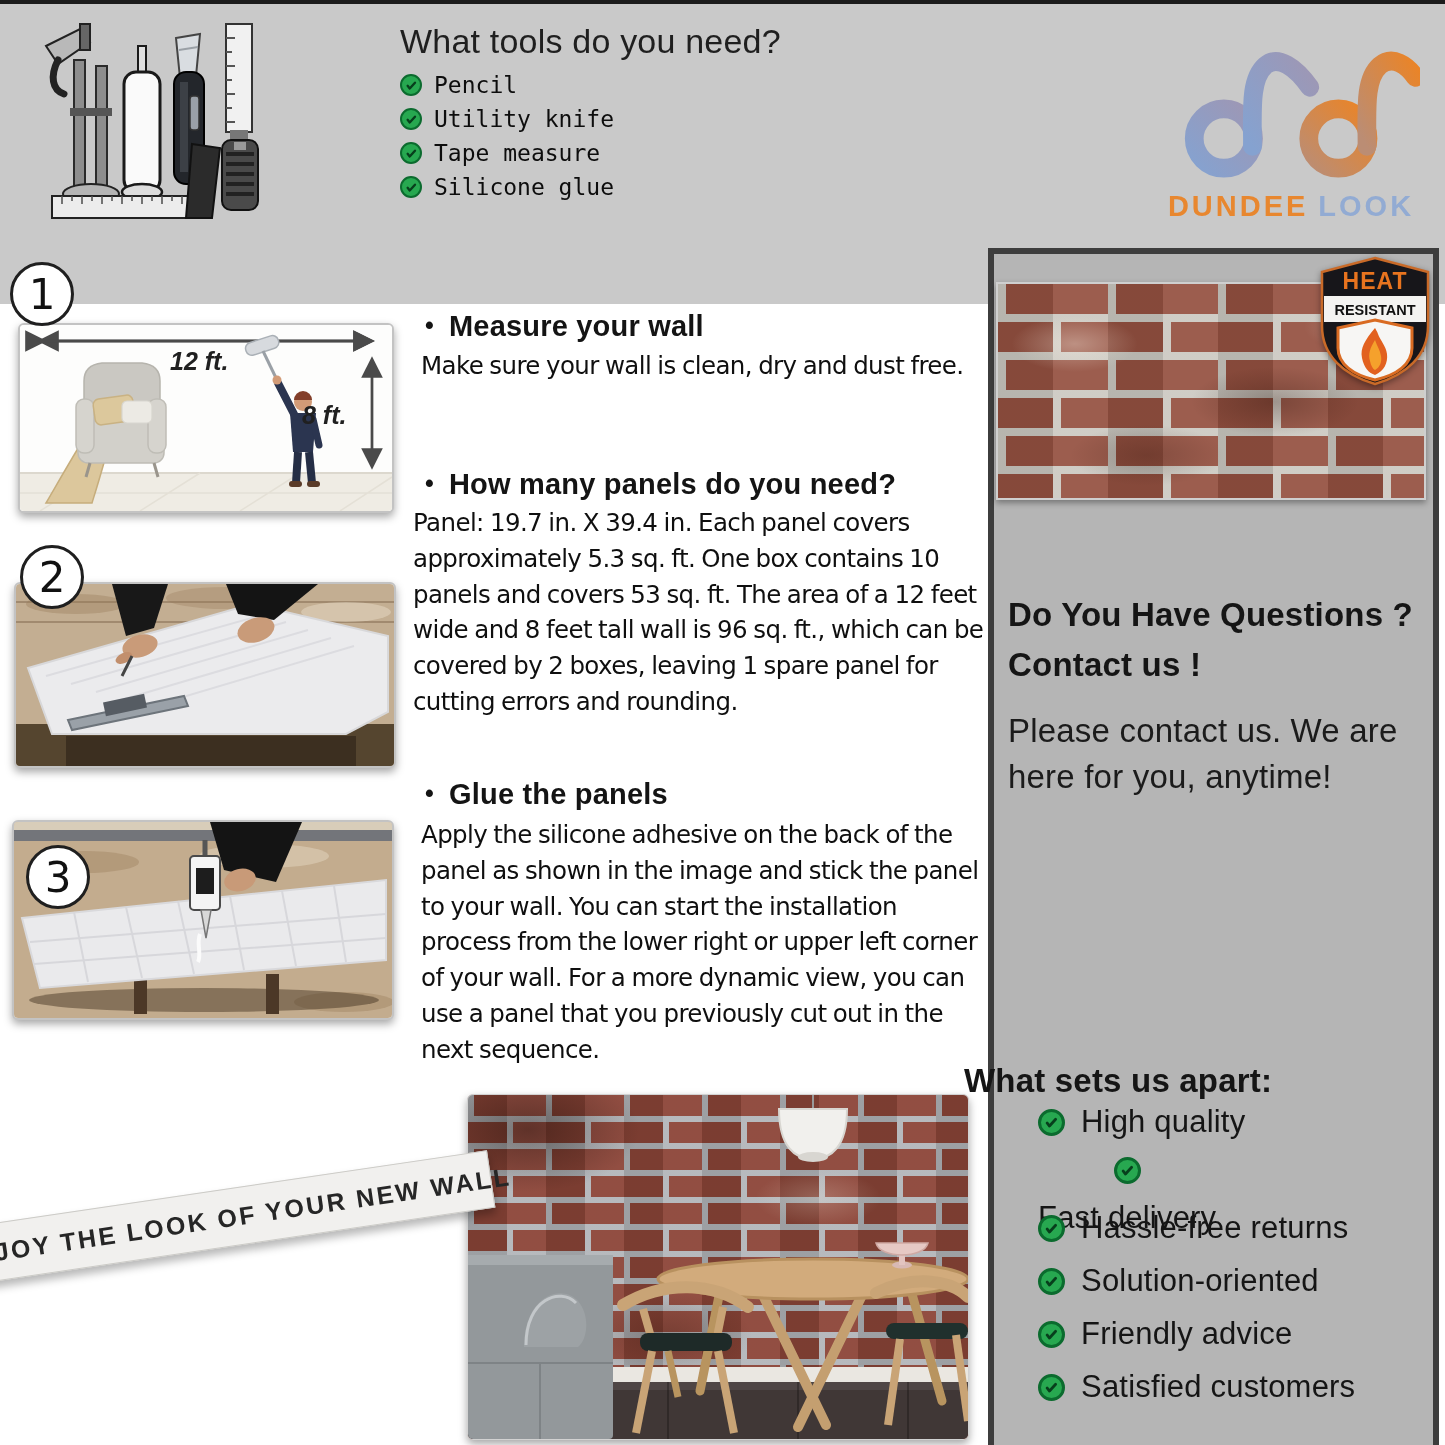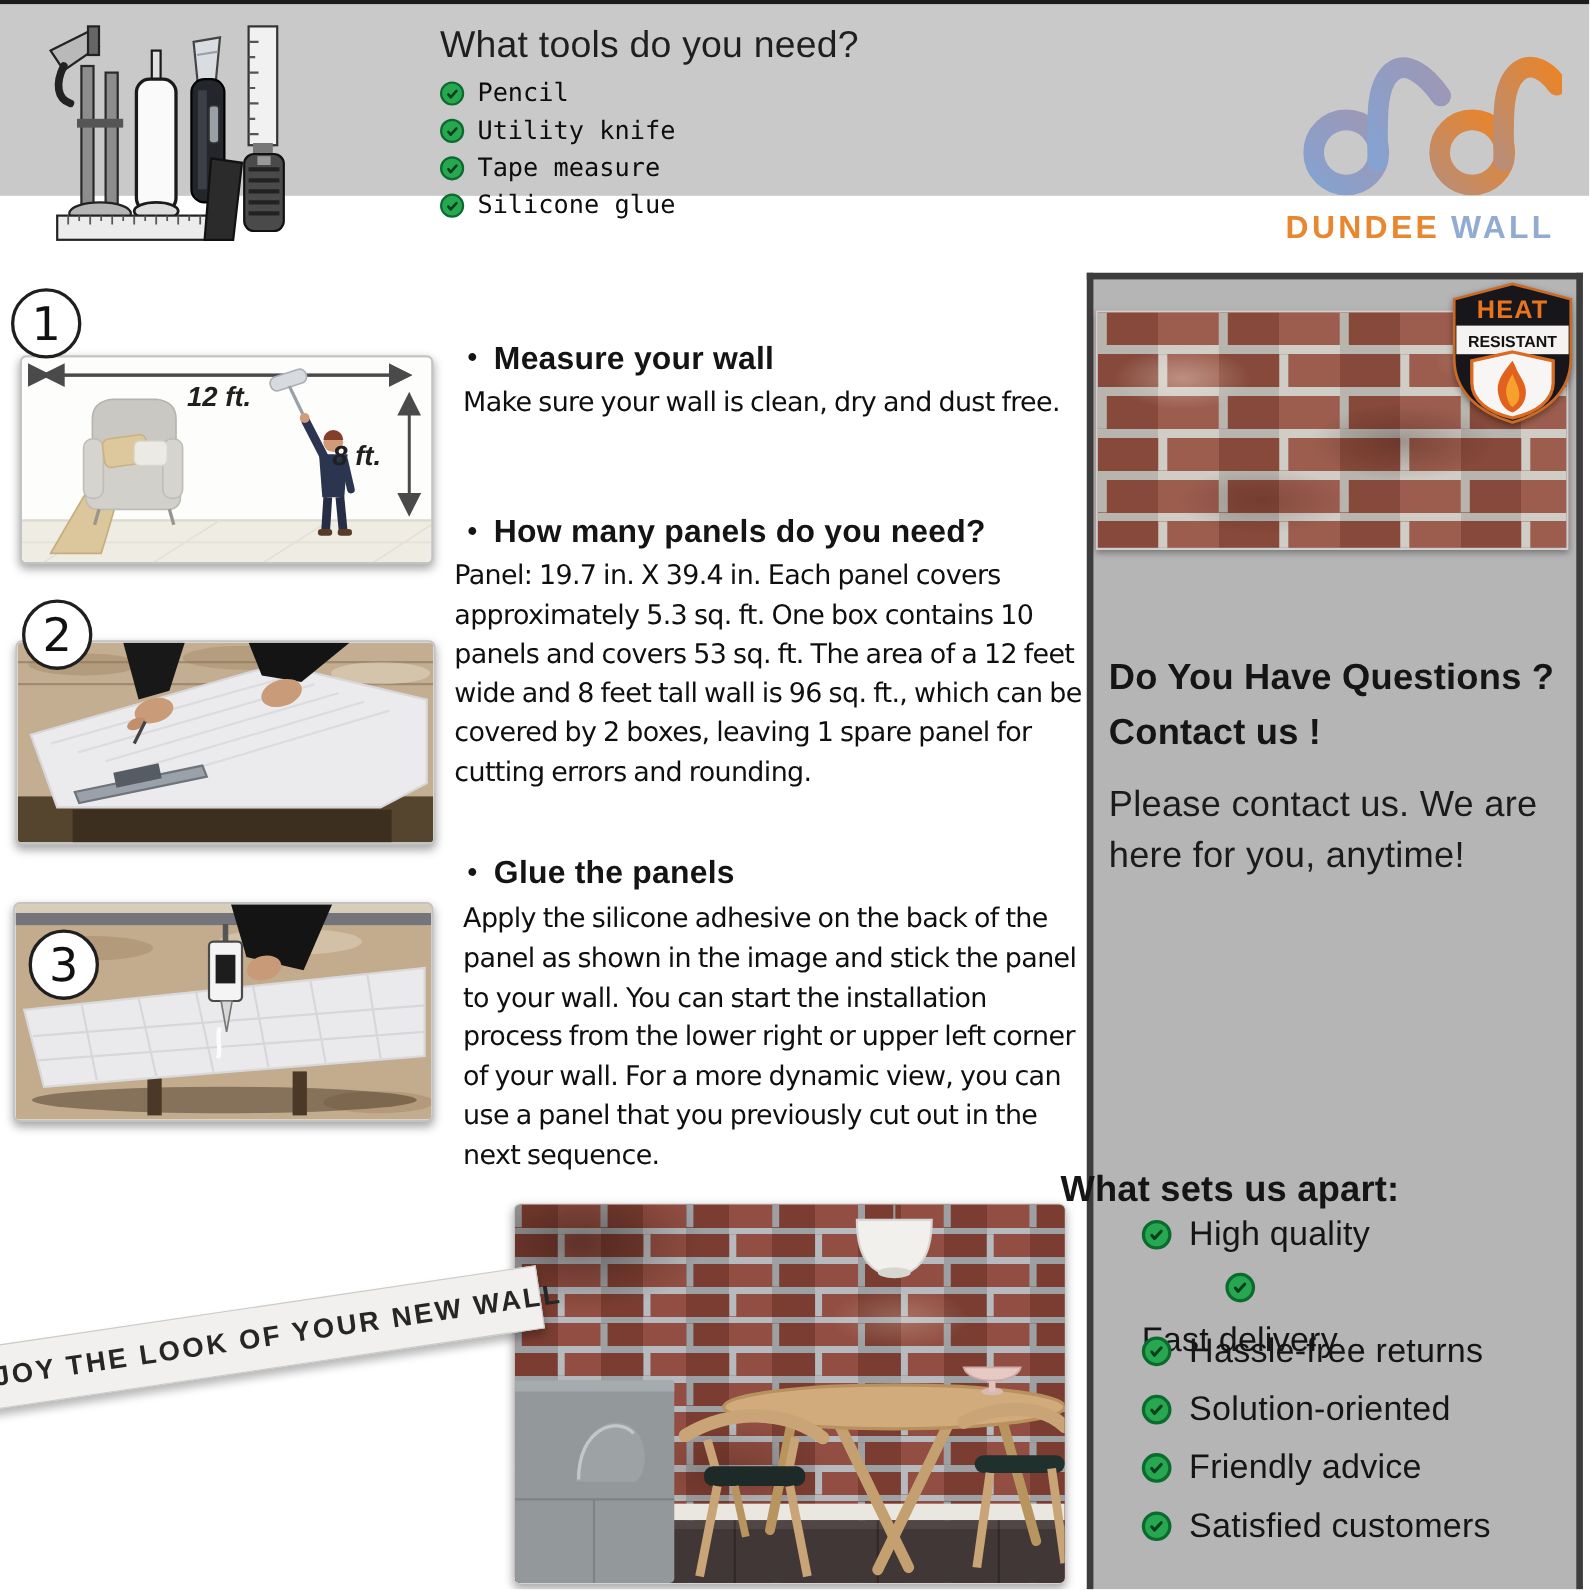--- a/index.html
+++ b/index.html
@@ -2,21 +2,21 @@
 <html><head>
 <meta charset="utf-8">
 <style>
   html,body{margin:0;padding:0;background:#fff;}
   .page{position:relative;width:1445px;height:1445px;background:#ffffff;overflow:hidden;
         font-family:"Liberation Sans",sans-serif;color:#141414;}
   .abs{position:absolute;}
 
   
   .topline{position:absolute;top:0;left:0;width:1445px;height:4px;background:#1c1c1c;}
-  .topbar{position:absolute;top:4px;left:0;width:1445px;height:174px;background:#c9c9c9;}
+  .topbar{position:absolute;top:4px;left:0;width:1445px;height:300px;background:#c9c9c9;}
   .tools-title{position:absolute;left:400px;top:18px;font-size:34px;font-weight:500;color:#1f1f1f;letter-spacing:0.2px;}
   .tool-row{position:absolute;left:400px;height:30px;display:flex;align-items:center;gap:12px;}
   .tool-label{font-family:"DejaVu Sans Mono",monospace;font-size:23px;color:#0d0d0d;}
 
   
   .check{display:inline-flex;align-items:center;justify-content:center;flex:none;
          width:27px;height:27px;border-radius:50%;background:#27a850;border:3px solid #0b6b2e;box-sizing:border-box;}
   .check svg{width:70%;height:70%;}
   .check.sm{width:22px;height:22px;border-width:2px;}
 
@@ -182,21 +182,21 @@
             <stop offset="0" stop-color="#bb8d74"></stop>
               <stop offset="1" stop-color="#ea8427"></stop>
           </linearGradient>
         </defs>
         <circle cx="62" cy="112" r="30" fill="none" stroke="url(#gL)" stroke-width="19"></circle>
         <path d="M 91 120 C 91 84 88 52 104 38 C 117 27 135 40 149 60" fill="none" stroke="url(#gL)" stroke-width="19" stroke-linecap="round"></path>
         <circle cx="178" cy="112" r="30" fill="none" stroke="url(#gR)" stroke-width="19"></circle>
         <path d="M 207 120 C 207 84 204 52 220 38 C 233 27 248 38 256 50" fill="none" stroke="url(#gR)" stroke-width="19" stroke-linecap="round"></path>
       </svg>
       <div class="wordmark">
-        <span class="wm-1">DUNDEE</span><span class="wm-2">WALL</span>
+        <span class="wm-1">DUNDEE</span><span class="wm-2">LOOK</span>
       </div>
     </div>
   </div>
 
   <div class="stepnum" style="left:10px;top:262px;">
     <span>1</span>
   </div>
   <div class="photo" style="left:18px;top:323px;width:372px;height:186px;">
     <svg viewBox="0 0 372 186" preserveAspectRatio="none">
       <rect width="372" height="186" fill="#fdfdfc"></rect>

